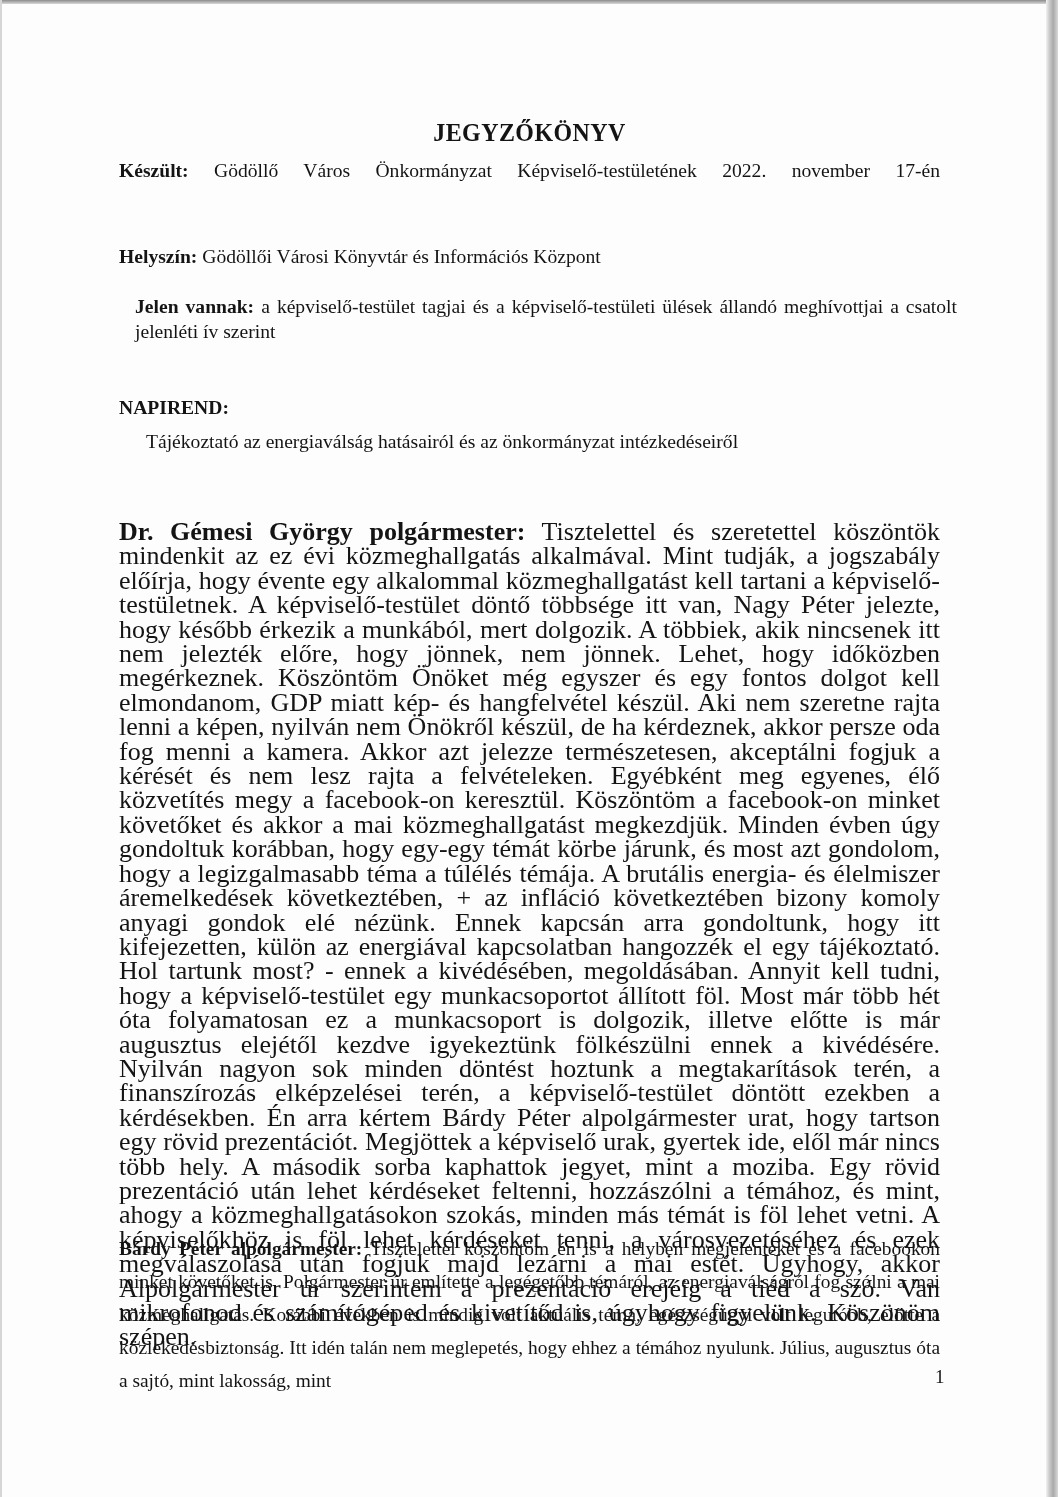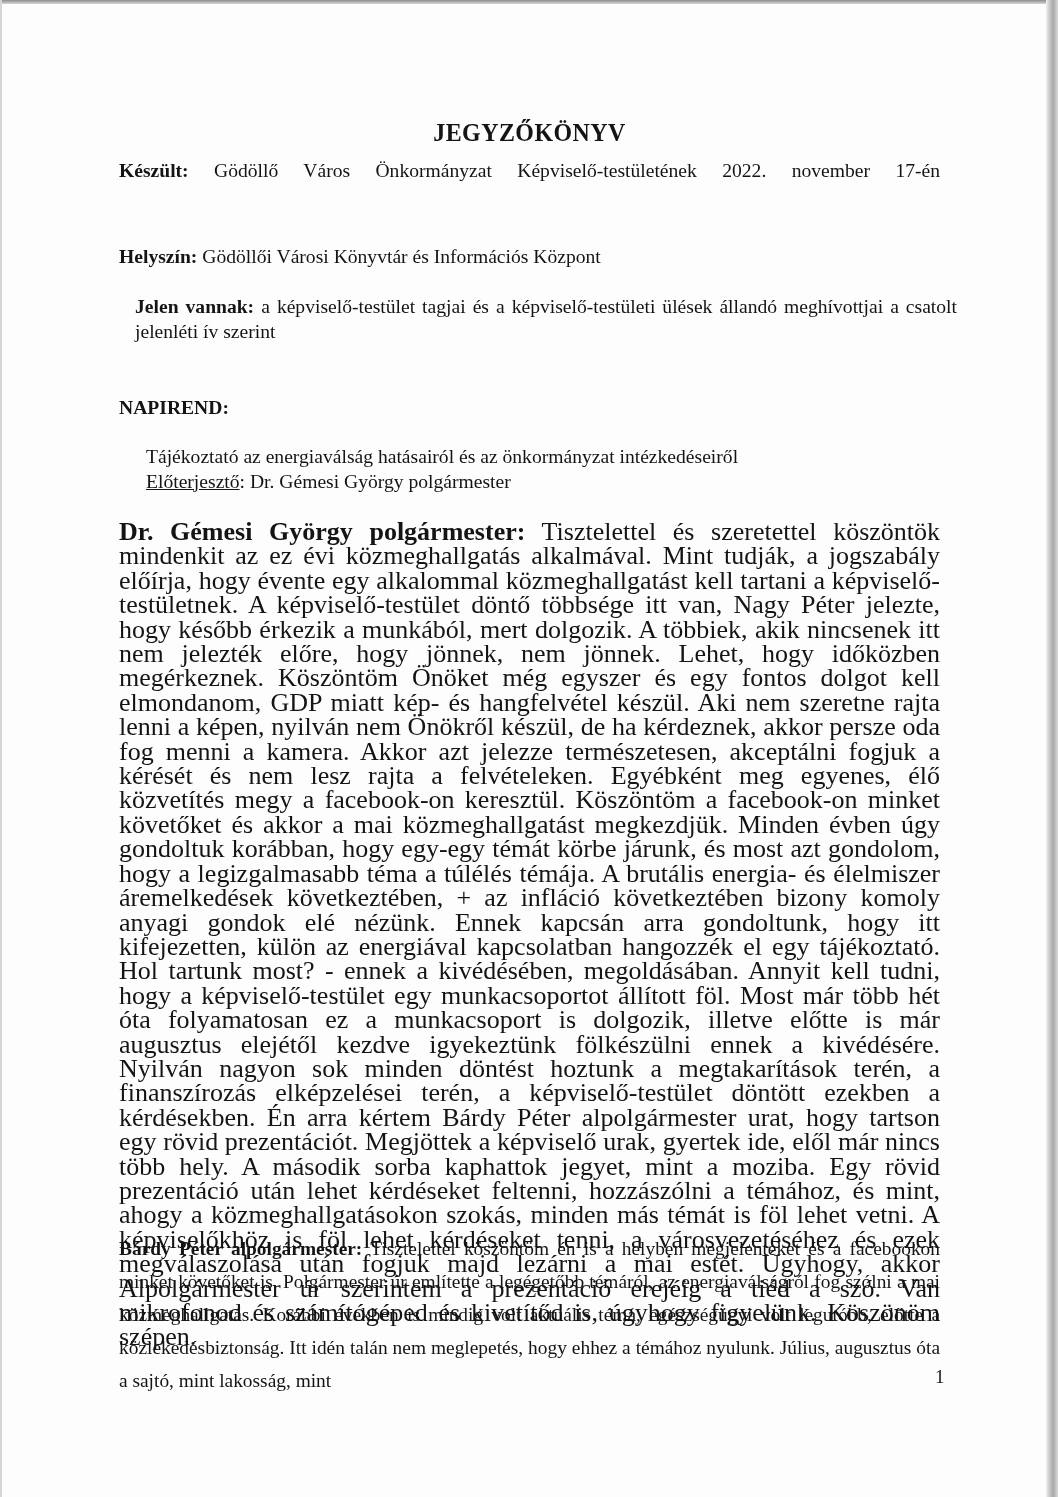--- a/index.html
+++ b/index.html
@@ -60,23 +60,22 @@
     <span>Gödöllői Városi Könyvtár és Információs Központ</span>
   </div>
 
   <div class="block justify" style="top:295px; width:822px;margin-left:16px;">
     <span class="b">Jelen vannak:</span>
     <span>a képviselő-testület tagjai és a képviselő-testületi ülések állandó meghívottjai a csatolt jelenléti ív szerint</span>
   </div>
 
   <div class="block b" style="top:396px;">NAPIREND:</div>
 
-  <div class="block agenda" style="top:445px;">
+  <div class="block agenda" style="top:430px;">
     <div>Tájékoztató az energiaválság hatásairól és az önkormányzat intézkedéseiről</div>
-    <div><span class="u">Előterjesztő</span><span>:</span><span> Dr. Gémesi György polgármester</span></div>
   </div>
 
   <div class="block justify" style="top:520px; font-size:26px; line-height:24.4px;">
     <span class="b">Dr. Gémesi György polgármester:</span>
     <span>Tisztelettel és szeretettel köszöntök mindenkit az ez évi közmeghallgatás alkalmával. Mint tudják, a jogszabály előírja, hogy évente egy alkalommal közmeghallgatást kell tartani a képviselő-testületnek. A képviselő-testület döntő többsége itt van, Nagy Péter jelezte, hogy később érkezik a munkából, mert dolgozik. A többiek, akik nincsenek itt nem jelezték előre, hogy jönnek, nem jönnek. Lehet, hogy időközben megérkeznek. Köszöntöm Önöket még egyszer és egy fontos dolgot kell elmondanom, GDP miatt kép- és hangfelvétel készül. Aki nem szeretne rajta lenni a képen, nyilván nem Önökről készül, de ha kérdeznek, akkor persze oda fog menni a kamera. Akkor azt jelezze természetesen, akceptálni fogjuk a kérését és nem lesz rajta a felvételeken. Egyébként meg egyenes, élő közvetítés megy a facebook-on keresztül. Köszöntöm a facebook-on minket követőket és akkor a mai közmeghallgatást megkezdjük. Minden évben úgy gondoltuk korábban, hogy egy-egy témát körbe járunk, és most azt gondolom, hogy a legizgalmasabb téma a túlélés témája. A brutális energia- és élelmiszer áremelkedések következtében, + az infláció következtében bizony komoly anyagi gondok elé nézünk. Ennek kapcsán arra gondoltunk, hogy itt kifejezetten, külön az energiával kapcsolatban hangozzék el egy tájékoztató. Hol tartunk most? - ennek a kivédésében, megoldásában. Annyit kell tudni, hogy a képviselő-testület egy munkacsoportot állított föl. Most már több hét óta folyamatosan ez a munkacsoport is dolgozik, illetve előtte is már augusztus elejétől kezdve igyekeztünk fölkészülni ennek a kivédésére. Nyilván nagyon sok minden döntést hoztunk a megtakarítások terén, a finanszírozás elképzelései terén, a képviselő-testület döntött ezekben a kérdésekben. Én arra kértem Bárdy Péter alpolgármester urat, hogy tartson egy rövid prezentációt. Megjöttek a képviselő urak, gyertek ide, elől már nincs több hely. A második sorba kaphattok jegyet, mint a moziba. Egy rövid prezentáció után lehet kérdéseket feltenni, hozzászólni a témához, és mint, ahogy a közmeghallgatásokon szokás, minden más témát is föl lehet vetni. A képviselőkhöz is föl lehet kérdéseket tenni, a városvezetéséhez és ezek megválaszolása után fogjuk majd lezárni a mai estét. Úgyhogy, akkor Alpolgármester úr szerintem a prezentáció erejéig a tiéd a szó. Van mikrofonod és számítógéped és kivetítőd is, úgyhogy figyelünk. Köszönöm szépen.</span>
   </div>
 
   <div class="block justify" style="top:1232px; font-size:19.4px; line-height:33px;">
     <span class="b">Bárdy Péter alpolgármester:</span>
     <span>Tisztelettel köszöntöm én is a helyben megjelenteket és a facebookon minket követőket is. Polgármester úr említette a legégetőbb témáról, az energiaválságról fog szólni a mai közmeghallgatás. Korábbi években is mindig volt aktuális téma, egészségügyi volt legutóbb, előtte a közlekedésbiztonság. Itt idén talán nem meglepetés, hogy ehhez a témához nyulunk. Július, augusztus óta a sajtó, mint lakosság, mint</span>

